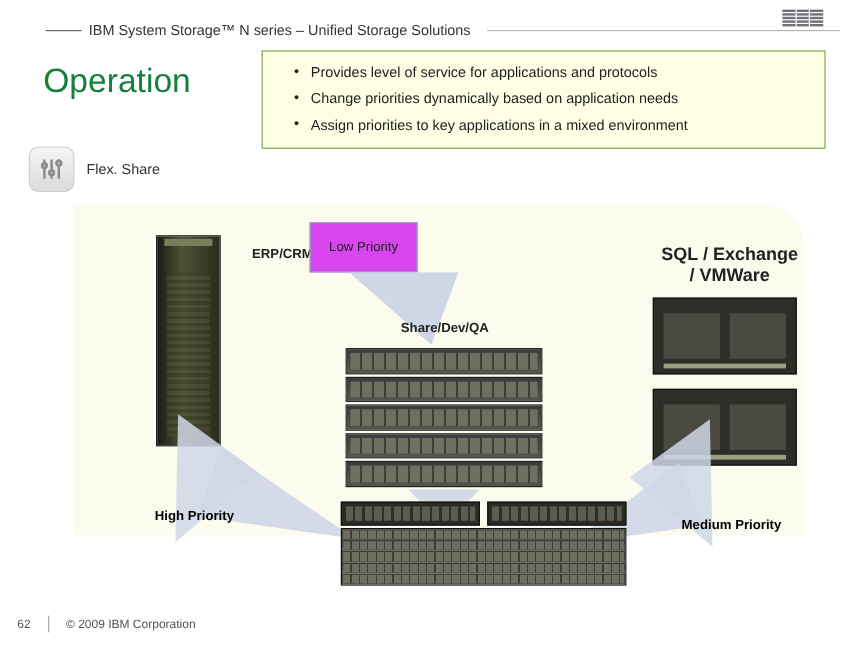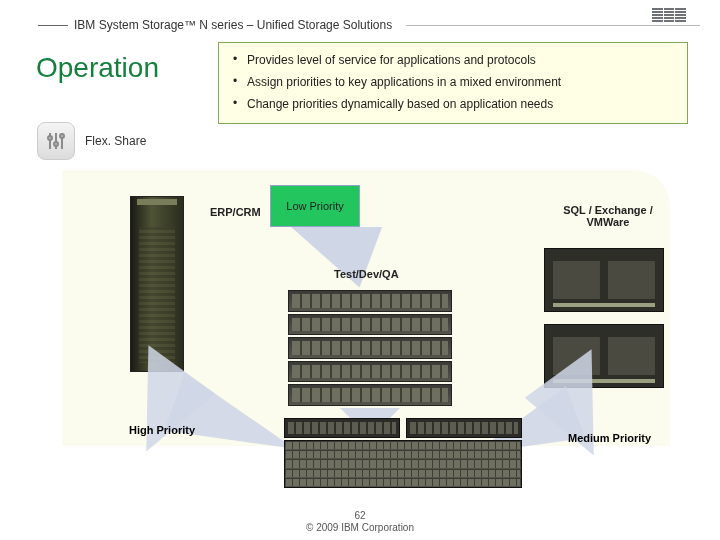--- a/index.html
+++ b/index.html
@@ -28,28 +28,28 @@
   
   .section-title {
     position: absolute; top: 52px; left: 36px;
     font-size: 28px; font-weight: 400; color: #15803d;
   }
 
   
   .bullets {
     position: absolute; top: 42px; left: 218px; width: 470px;
     border: 1px solid #7ea851; background: #feffe4;
-    padding: 6px 12px 8px 14px;
+    padding: 6px 12px 8px 26px;
   }
   .bullets li { list-style: none; font-size: 12px; color: #222; padding: 4px 0 4px 14px; position: relative; }
   .bullets li::before { content: "•"; position: absolute; left: 0; top: 3px; font-size: 12px; color: #222; }
 
   
   .flexbug {
-    position: absolute; top: 122px; left: 37px;
+    position: absolute; top: 122px; left: 24px;
     display: flex; align-items: center; text-align: center;
   }
   .flexbug .chip {
     width: 38px; height: 38px; border-radius: 8px;
     background: linear-gradient(#f4f4f4,#dcdcdc);
     border: 1px solid #ccc;
     display: flex; align-items: center; justify-content: center;
   }
   .flexbug .chip svg { display:block; }
   .flexbug .label { font-size: 12px; color: #333; margin-left: 10px; }
@@ -79,22 +79,22 @@
   .erp-label {
     position: absolute; left: 186px; top: 206px;
     font-size: 11px; font-weight: bold; color: #222; padding-left: 24px;
   }
 
   
   .arrow-low {
     position: absolute; left: 258px; top: 185px; width: 160px; height: 110px;
   }
   .arrow-low .body {
-    position:absolute; left:12px; top:0; width:90px; height:42px;
-    background:#22c55e; border:1px solid #93a3c7;
+    position:absolute; left:0; top:0; width:90px; height:42px;
+    background:#d946ef; border:1px solid #93a3c7;
     display:flex; align-items:center; justify-content:center;
     font-size:11px; color:#222;
   }
   .arrow-low .tri {
     position:absolute; left:40px; top:42px; width:0; height:0;
     border-left:55px solid transparent;
     border-right:35px solid transparent;
     border-top:60px solid #cfd6e6;
     filter: drop-shadow(0 0 0 #93a3c7);
     transform: skewX(12deg);
@@ -145,21 +145,21 @@
     background-size: 46% 100%, 46% 100%;
     background-position: left center, right center;
     background-repeat:no-repeat;
   }
   .rctrl .bar{position:absolute;left:8px;right:8px;height:4px;bottom:4px;background:#9aa080;}
   .rctrl.a { left:544px; top:248px; }
   .rctrl.b { left:544px; top:324px; }
 
   .sql-label {
     position:absolute; left:548px; top:204px; width:120px;
-    text-align:center; font-size:11px; font-weight:bold; color:#222;
+    text-align:center; font-size:15px; font-weight:bold; color:#222;
   }
 
   
   .high-label { position:absolute; left:86px; top:424px; font-size:11px; font-weight:bold;padding-left:43px; }
   .med-label  { position:absolute; left:548px; top:432px; font-size:11px; font-weight:bold;padding-left:20px; }
 
   
   .funnel {
     position:absolute; width:0; height:0;
   }
@@ -200,21 +200,21 @@
     border-right: 20px solid transparent;
     border-top: 80px solid #cfd6e6;
     transform: rotate(-140deg);
     opacity:.85;
   }
 
   
   .footer {
     position:absolute; left:0; right:0; bottom:10px; height:20px;
     display:flex; align-items:center;
-    font-size:10px; color:#555;flex-direction:column;
+    font-size:10px; color:#555;
   }
   .footer .pn   { width:40px; text-align:center; }
   .footer .rule { flex:0 0 1px; height:14px; background:#aaa; margin-right:14px; }
   .footer .ft   { flex:1; }
   .footer .cr   { }
 </style>
 </head>
 <body>
 
 <div class="header">
@@ -243,22 +243,22 @@
       <span></span>
       <span></span>
       <span></span>
     </div>
 </div>
 
 <div class="section-title">Operation</div>
 
 <ul class="bullets">
   <li>Provides level of service for applications and protocols</li>
+  <li>Change priorities dynamically based on application needs</li>
   <li>Assign priorities to key applications in a mixed environment</li>
-  <li>Change priorities dynamically based on application needs</li>
 </ul>
 
 <div class="flexbug">
   <div class="chip">
     <svg width="24" height="24" viewBox="0 0 24 24">
       <g stroke="#8a8a8a" stroke-width="2" fill="none">
         <line x1="6" y1="4" x2="6" y2="20"></line>
           <circle cx="6" cy="9" r="2" fill="#bbb"></circle>
         <line x1="12" y1="4" x2="12" y2="20"></line>
           <circle cx="12" cy="15" r="2" fill="#bbb"></circle>
@@ -273,21 +273,21 @@
 <div class="stage-bg"></div>
 
 <div class="tower"></div>
 <div class="erp-label">ERP/CRM</div>
 
 <div class="arrow-low">
   <div class="body">Low Priority</div>
   <div class="tri"></div>
 </div>
 
-<div class="testdev-label">Test/Dev/QA</div>
+<div class="testdev-label">Share/Dev/QA</div>
 <div class="shelves">
   <div class="shelf"></div>
     <div class="shelf"></div>
     <div class="shelf"></div>
   <div class="shelf"></div>
     <div class="shelf"></div>
 </div>
 
 <div class="sql-label">SQL / Exchange / VMWare</div>
 <div class="rctrl a">

